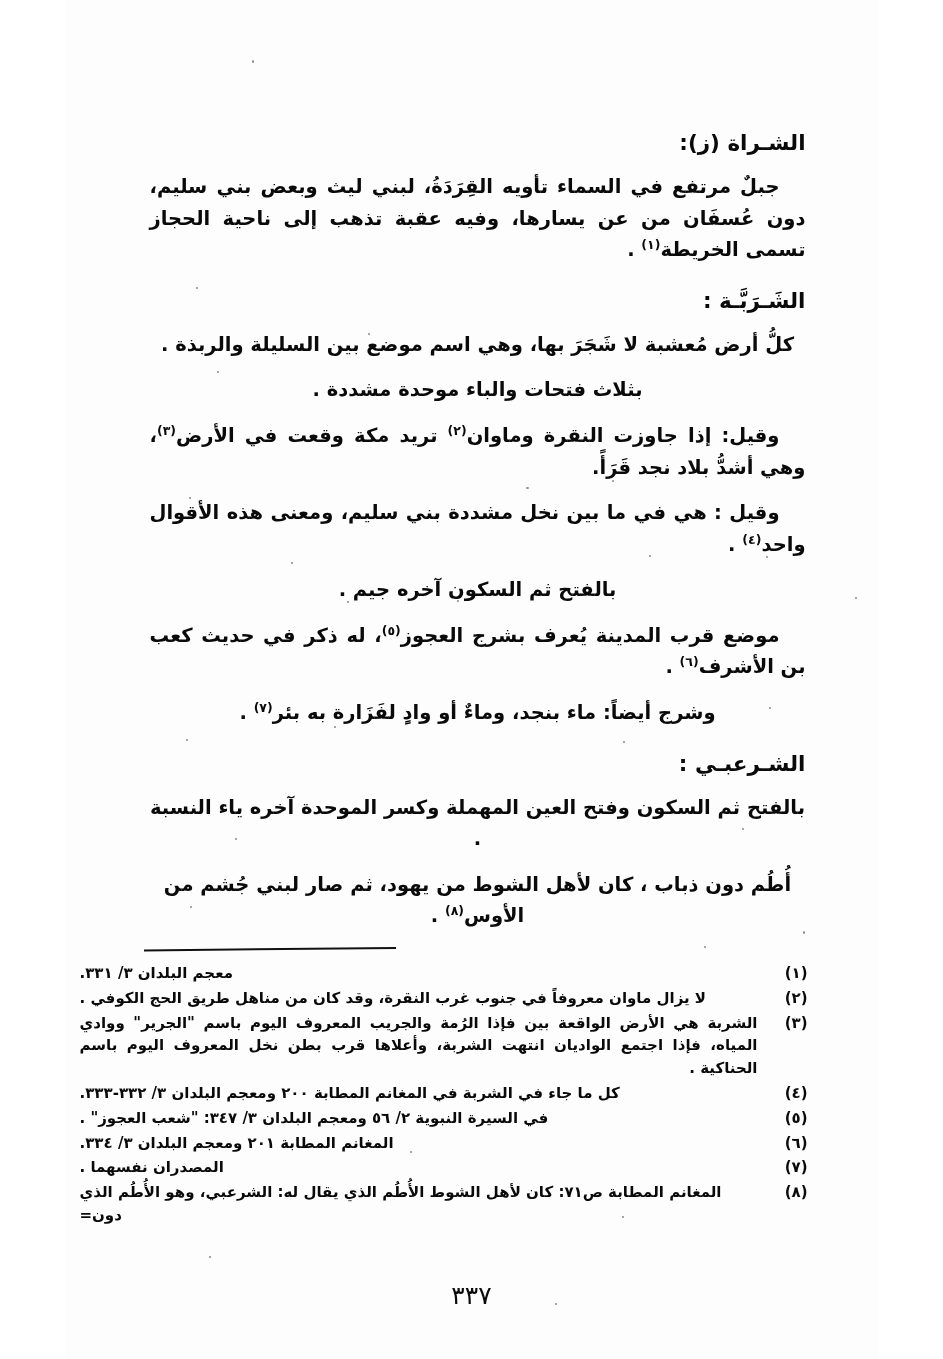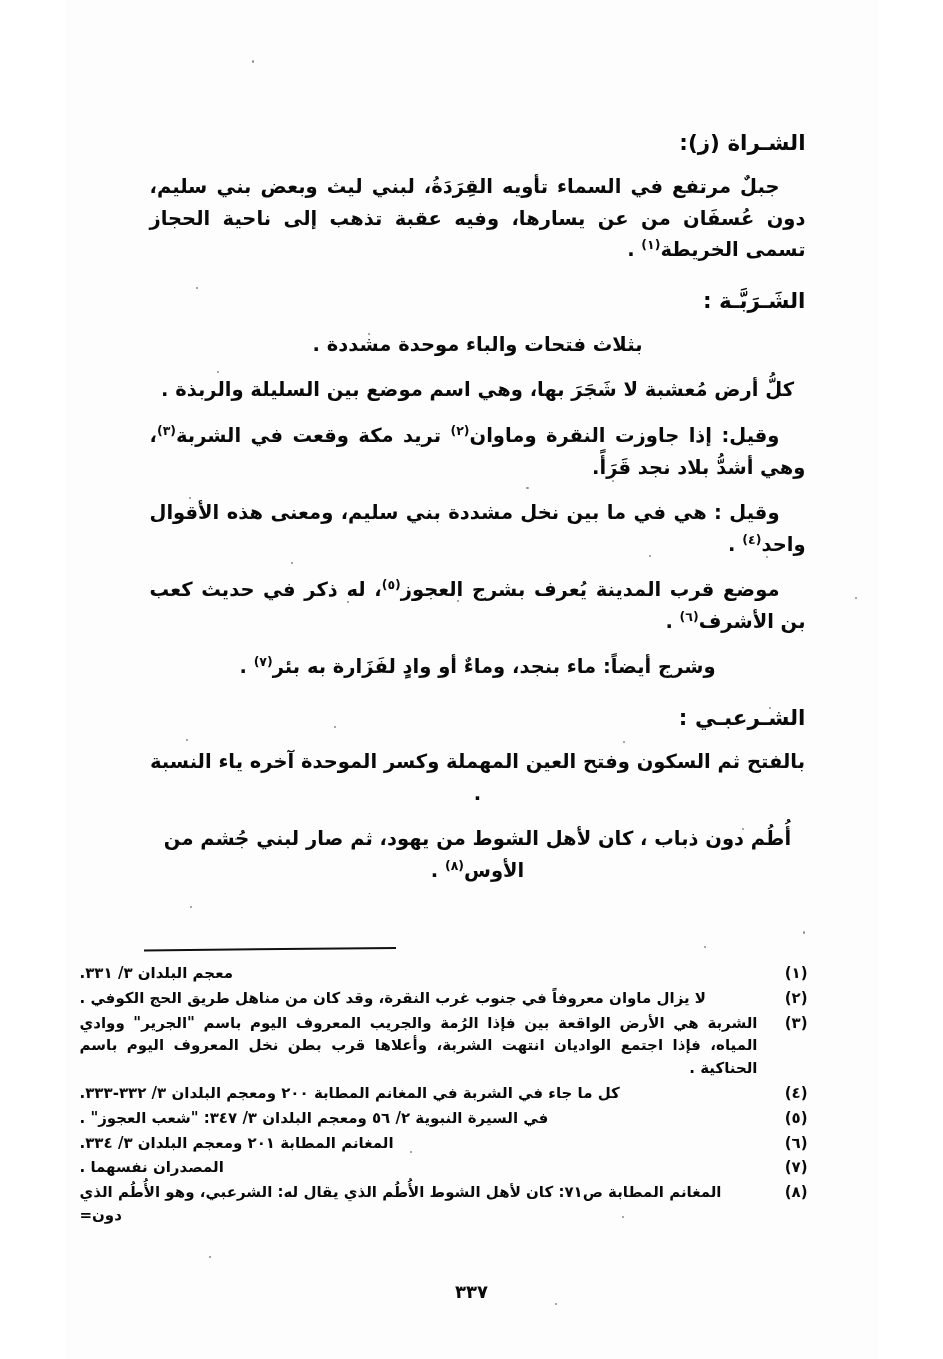--- a/index.html
+++ b/index.html
@@ -111,22 +111,22 @@
   }
   .fn-text.tight { text-align: left; }
 
   .page-number {
     position: absolute;
     top: 1281px;
     left: 0;
     right: 0;
     text-align: center;
     font-family: "DejaVu Sans", sans-serif;
-    font-size: 18px;
-    font-weight: 700;
+    font-size: 25px;
+    font-weight: 400;
     letter-spacing: 1px;
   }
 </style>
 </head>
 <body>
 
 <div class="page">
 
   <div class="speck" style="left:131px;top:190px;width:2px;height:2px;"></div>
   <div class="speck" style="left:186px;top:60px;width:2px;height:3px;"></div>
@@ -158,29 +158,30 @@
   <div class="speck" style="left:143px;top:1256px;width:2px;height:2px;"></div>
 
   <div class="content">
 
     <div class="headword">الشـراة (ز):</div>
 
     <p class="para"><span>جبلٌ مرتفع في السماء تأويه القِرَدَةُ، لبني ليث وبعض بني سليم، دون</span> <span>عُسفَان من عن يسارها، وفيه عقبة تذهب إلى ناحية الحجاز تسمى الخريطة</span><sup class="fn">(١)</sup><span> .</span></p>
 
     <div class="headword hw-spacer-top">الشَـرَبَّـة :</div>
 
+    <p class="para center-ish">كلُّ أرض مُعشبة لا شَجَرَ بها، وهي اسم موضع بين السليلة والربذة .</p>
+
     <p class="para center-ish">بثلاث فتحات والباء موحدة مشددة .</p>
 
-    <p class="para center-ish">كلُّ أرض مُعشبة لا شَجَرَ بها، وهي اسم موضع بين السليلة والربذة .</p>
-
-    <p class="para"><span>وقيل: إذا جاوزت النقرة وماوان</span><sup class="fn">(٢)</sup><span> تريد مكة وقعت في الشربة</span><sup class="fn">(٣)</sup><span>، وهي أشدُّ بلاد نجد قَرَأً.</span></p>
+    <p class="para"><span>وقيل: إذا جاوزت النقرة وماوان</span><sup class="fn">(٢)</sup><span> تريد مكة وقعت في الأرض</span><sup class="fn">(٣)</sup><span>، وهي أشدُّ بلاد نجد قَرَأً.</span></p>
 
     <p class="para"><span>وقيل : هي في ما بين نخل مشددة بني سليم، ومعنى هذه الأقوال واحد</span><sup class="fn">(٤)</sup><span> .</span></p>
 
 
+    <p class="para center-ish">بالفتح ثم السكون آخره جيم .</p>
 
     <p class="para"><span>موضع قرب المدينة يُعرف بشرج العجوز</span><sup class="fn">(٥)</sup><span>، له ذكر في حديث كعب بن الأشرف</span><sup class="fn">(٦)</sup><span> .</span></p>
 
     <p class="para center-ish"><span>وشرج أيضاً: ماء بنجد، وماءٌ أو وادٍ لفَزَارة به بئر</span><sup class="fn">(٧)</sup><span> .</span></p>
 
     <div class="headword hw-spacer-top">الشـرعبـي :</div>
 
     <p class="para center-ish">بالفتح ثم السكون وفتح العين المهملة وكسر الموحدة آخره ياء النسبة .</p>
 
     <p class="para center-ish"><span>أُطُم دون ذباب ، كان لأهل الشوط من يهود، ثم صار لبني جُشم من الأوس</span><sup class="fn">(٨)</sup><span> .</span></p>

